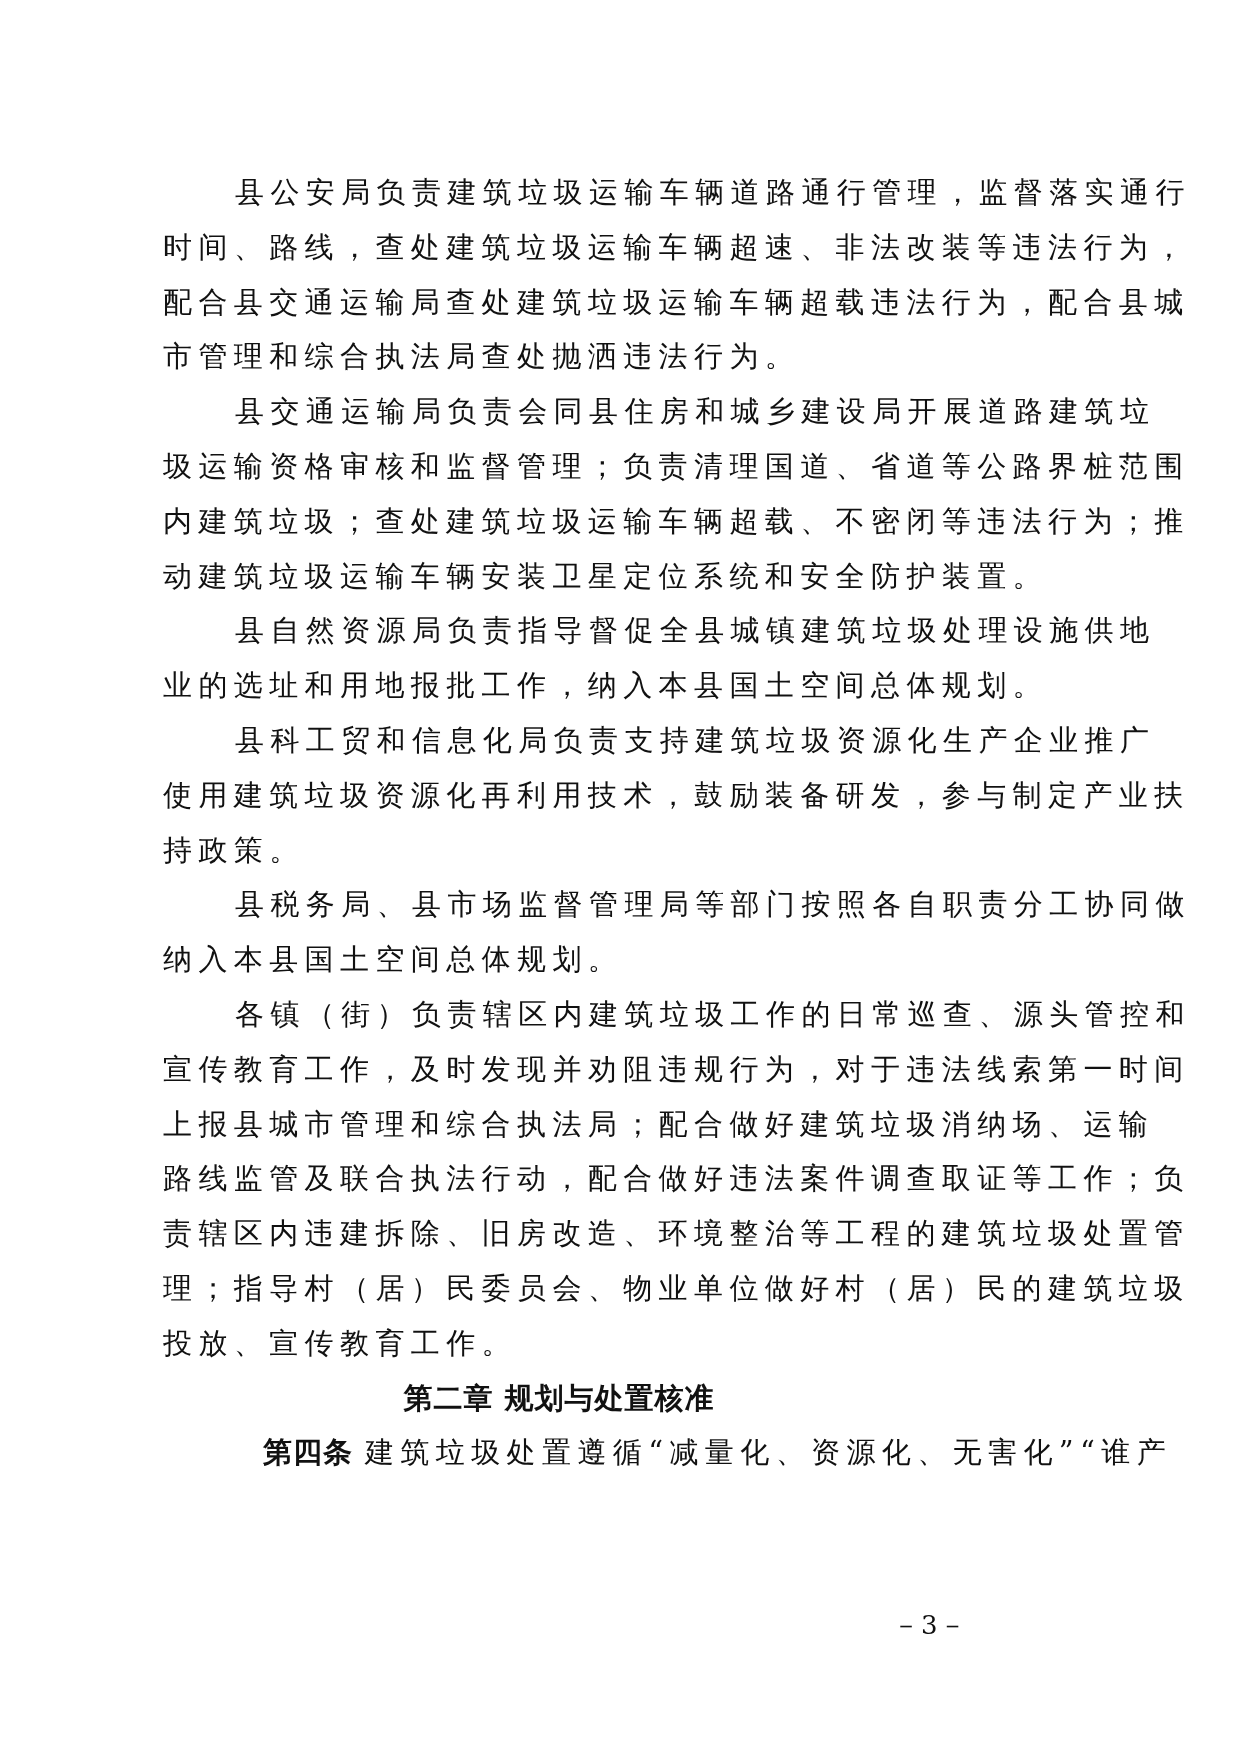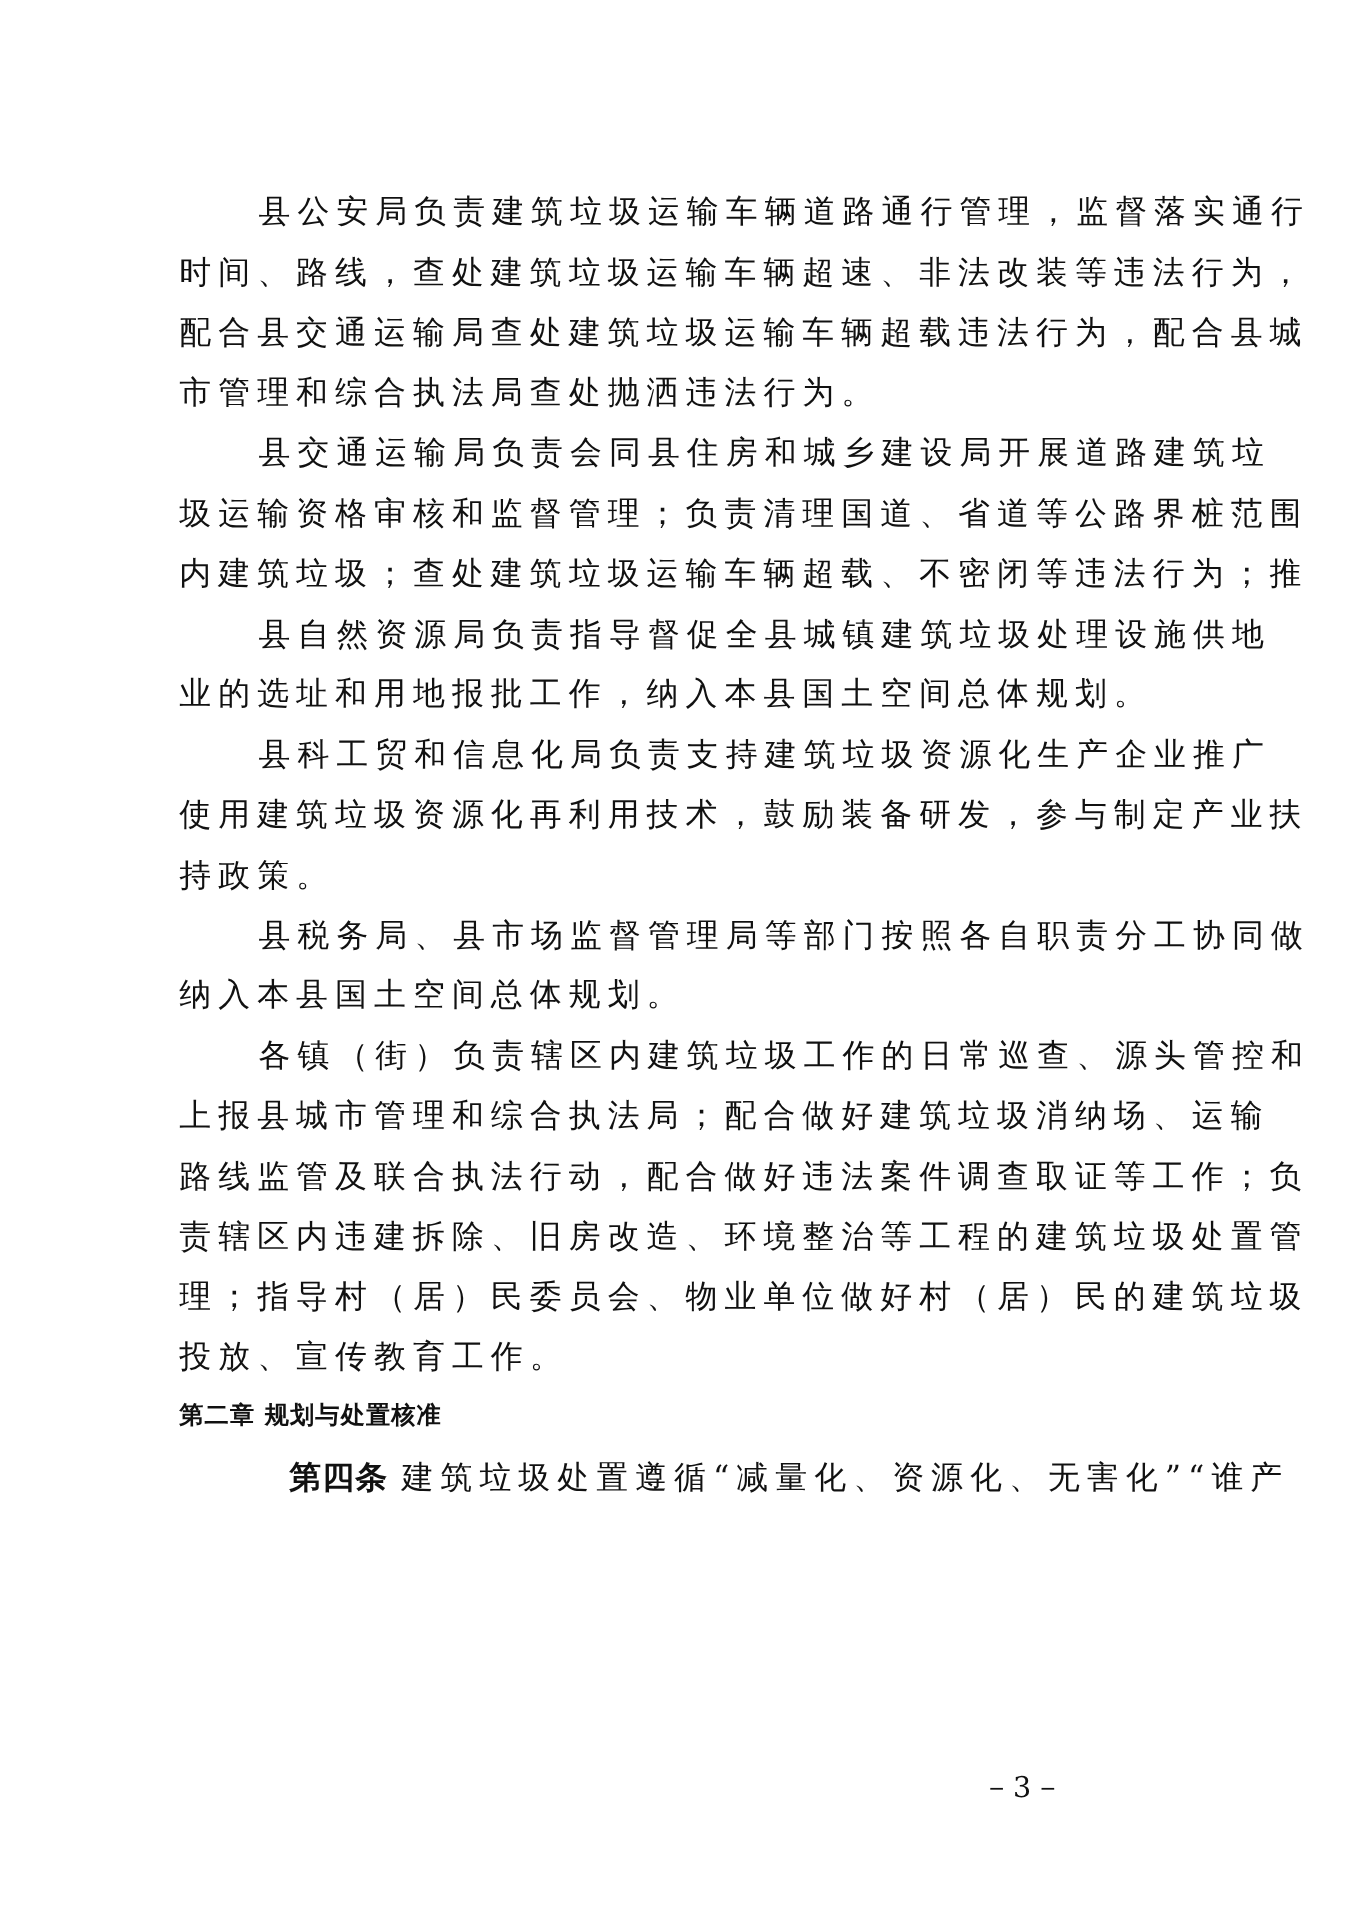--- a/index.html
+++ b/index.html
@@ -11,23 +11,23 @@
     }
     .body-text {
       position: absolute; left: 163px; top: 165px; width: 800px;
     }
     .line {
       height: 54.8px; line-height: 54.8px; font-size: 29px;
       white-space: nowrap; letter-spacing: 6.4px;
     }
     .indent { padding-left: 72px; }
     .heading {
-      height: 54.8px; line-height: 54.8px; 
+      height: 54.8px; line-height: 54.8px; text-align: center;
       font-family: "DejaVu Sans", "Liberation Sans", sans-serif;
-      font-weight: bold; font-size: 22px; letter-spacing: 1px;
+      font-weight: bold; font-size: 29px; letter-spacing: 1px;
       width: 792px;
     }
     .article-label {
       font-family: "DejaVu Sans", "Liberation Sans", sans-serif;
       font-weight: bold; letter-spacing: 1px; margin-right: 12px; margin-left: 28px;
     }
     .page-number {
       position: absolute; left: 893px; top: 1608px; font-size: 26px;
       font-family: "DejaVu Serif", "Liberation Serif", serif;
       letter-spacing: 2px; color: #111111;
@@ -43,40 +43,42 @@
       <div class="line indent">县公安局负责建筑垃圾运输车辆道路通行管理，监督落实通行</div>
       <div class="line">时间、路线，查处建筑垃圾运输车辆超速、非法改装等违法行为，</div>
       <div class="line">配合县交通运输局查处建筑垃圾运输车辆超载违法行为，配合县城</div>
       <div class="line">市管理和综合执法局查处抛洒违法行为。</div>
     </div>
 
     <div>
       <div class="line indent">县交通运输局负责会同县住房和城乡建设局开展道路建筑垃</div>
       <div class="line">圾运输资格审核和监督管理；负责清理国道、省道等公路界桩范围</div>
       <div class="line">内建筑垃圾；查处建筑垃圾运输车辆超载、不密闭等违法行为；推</div>
+      <div class="line">动建筑垃圾运输车辆安装卫星定位系统和安全防护装置。</div>
     </div>
 
     <div>
       <div class="line indent">县自然资源局负责指导督促全县城镇建筑垃圾处理设施供地</div>
       <div class="line">业的选址和用地报批工作，纳入本县国土空间总体规划。</div>
     </div>
 
     <div>
       <div class="line indent">县科工贸和信息化局负责支持建筑垃圾资源化生产企业推广</div>
       <div class="line">使用建筑垃圾资源化再利用技术，鼓励装备研发，参与制定产业扶</div>
       <div class="line">持政策。</div>
     </div>
 
     <div>
       <div class="line indent">县税务局、县市场监督管理局等部门按照各自职责分工协同做</div>
       <div class="line">纳入本县国土空间总体规划。</div>
     </div>
 
     <div>
       <div class="line indent">各镇（街）负责辖区内建筑垃圾工作的日常巡查、源头管控和</div>
+      <div class="line">宣传教育工作，及时发现并劝阻违规行为，对于违法线索第一时间</div>
       <div class="line">上报县城市管理和综合执法局；配合做好建筑垃圾消纳场、运输</div>
       <div class="line">路线监管及联合执法行动，配合做好违法案件调查取证等工作；负</div>
       <div class="line">责辖区内违建拆除、旧房改造、环境整治等工程的建筑垃圾处置管</div>
       <div class="line">理；指导村（居）民委员会、物业单位做好村（居）民的建筑垃圾</div>
       <div class="line">投放、宣传教育工作。</div>
     </div>
 
     <div class="heading">第二章  规划与处置核准</div>
 
     <div>

